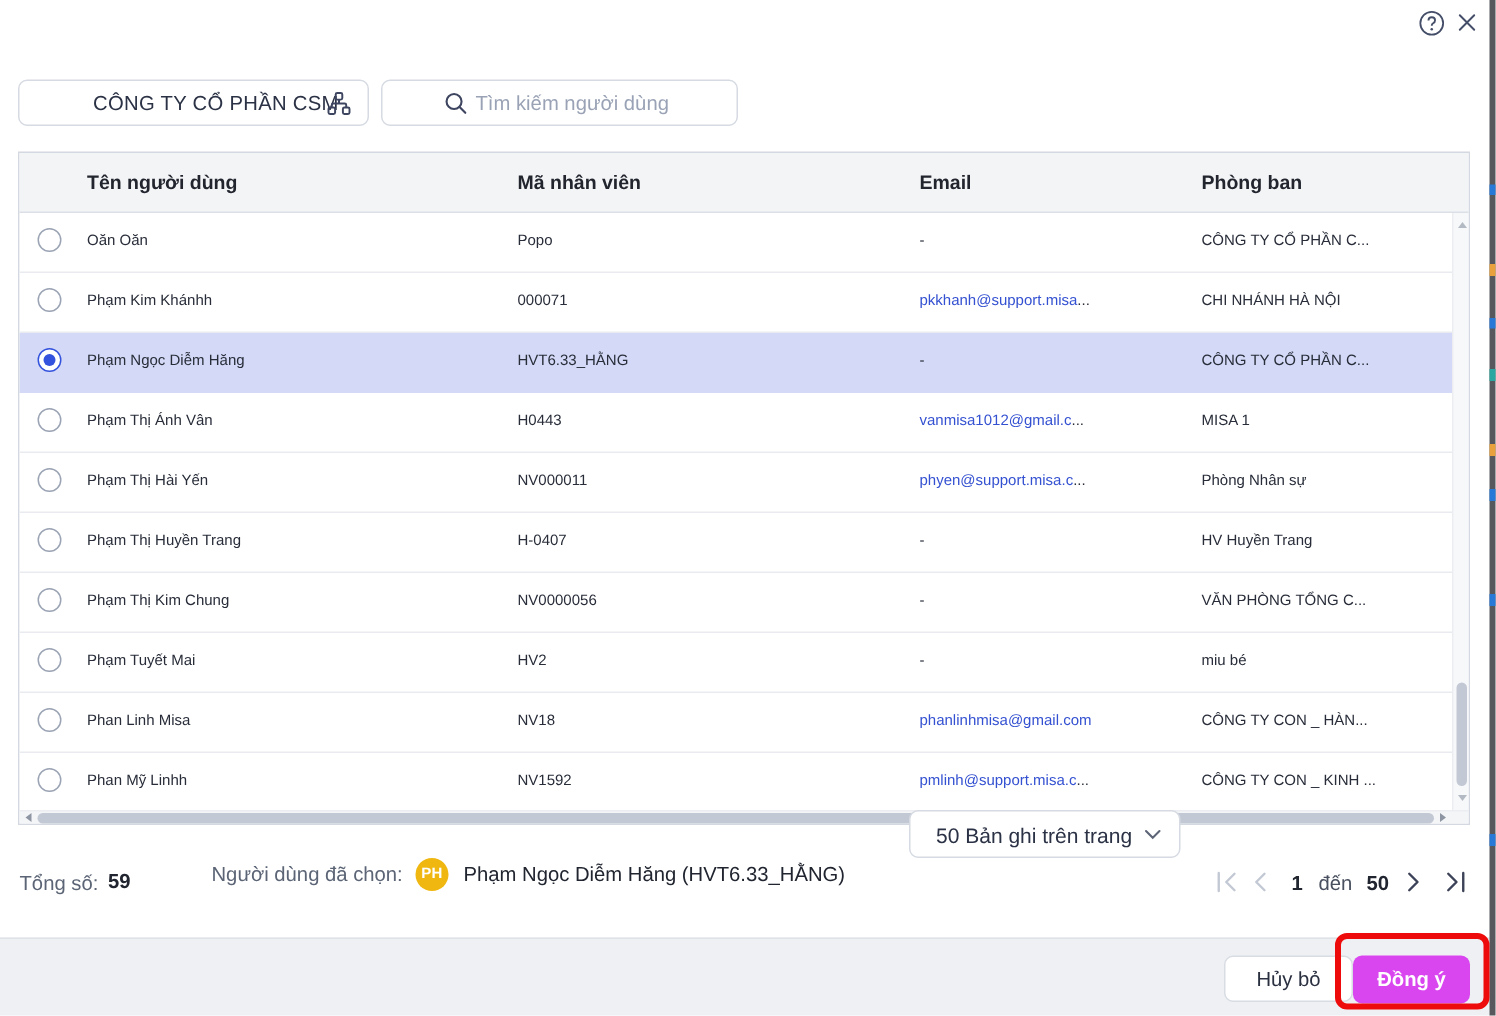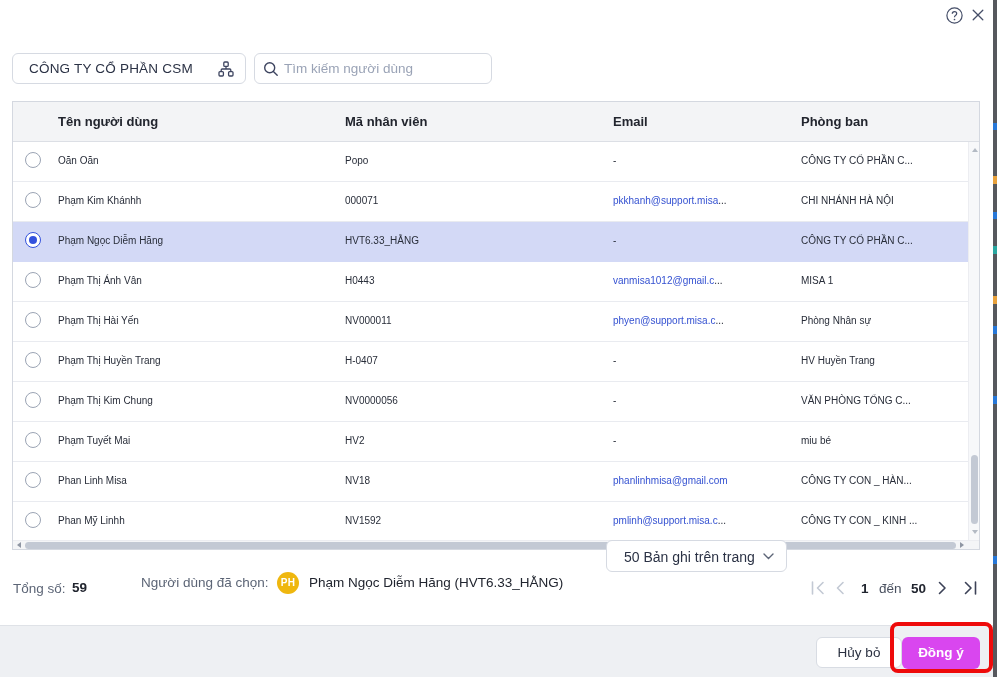--- a/index.html
+++ b/index.html
@@ -2,21 +2,21 @@
 <html><head>
 <meta charset="utf-8">
 <style>
 * { margin:0; padding:0; box-sizing:border-box; }
 html,body { width:997px; height:677px; overflow:hidden; background:#fff;
   font-family:"Liberation Sans", sans-serif; }
 .abs { position:absolute; }
 #dialog { position:absolute; left:0; top:0; width:993px; height:677px; background:#fff; }
 #title { left:13px; top:16px; font-size:16px; font-weight:400; color:#222837; letter-spacing:0px; text-shadow:0.6px 0 0 #222837;margin-top:40px; }
 
-.inpt { position:absolute; top:53px; height:31px; border:1px solid #d6dae2; border-radius:6px; background:#fff; display:flex; align-items:center; }
+.inpt { position:absolute; top:53px; height:31px; border:1px solid #d6dae2; border-radius:6px; background:#fff; display:flex; align-items:center;padding-left:33px; }
 #inp1 { left:12px; width:234px; }
 #inp1 .txt { margin-left:16px; font-size:13.5px; color:#2b3245; letter-spacing:0.2px; }
 #inp2 { left:254px; width:238px; }
 #inp2 .ph { margin-left:5px; font-size:13.5px; color:#9aa3b6; }
 
 #table { position:absolute; left:12px; top:101px; width:968px; height:449px; border:1px solid #d4d8e0; background:#fff;text-align:center; }
 #thead { position:absolute; left:0; top:0; width:966px; height:40px; background:#f3f4f6; border-bottom:1px solid #dcdfe5; }
 #thead div { position:absolute; top:12px; font-size:13px; font-weight:700; color:#22252e; }
 #rows { position:absolute; left:0; top:40px; width:955px; height:398px; overflow:hidden; }
 .row { position:relative; width:955px; height:40px; border-bottom:1px solid #e9ebf0; background:#fff; }

